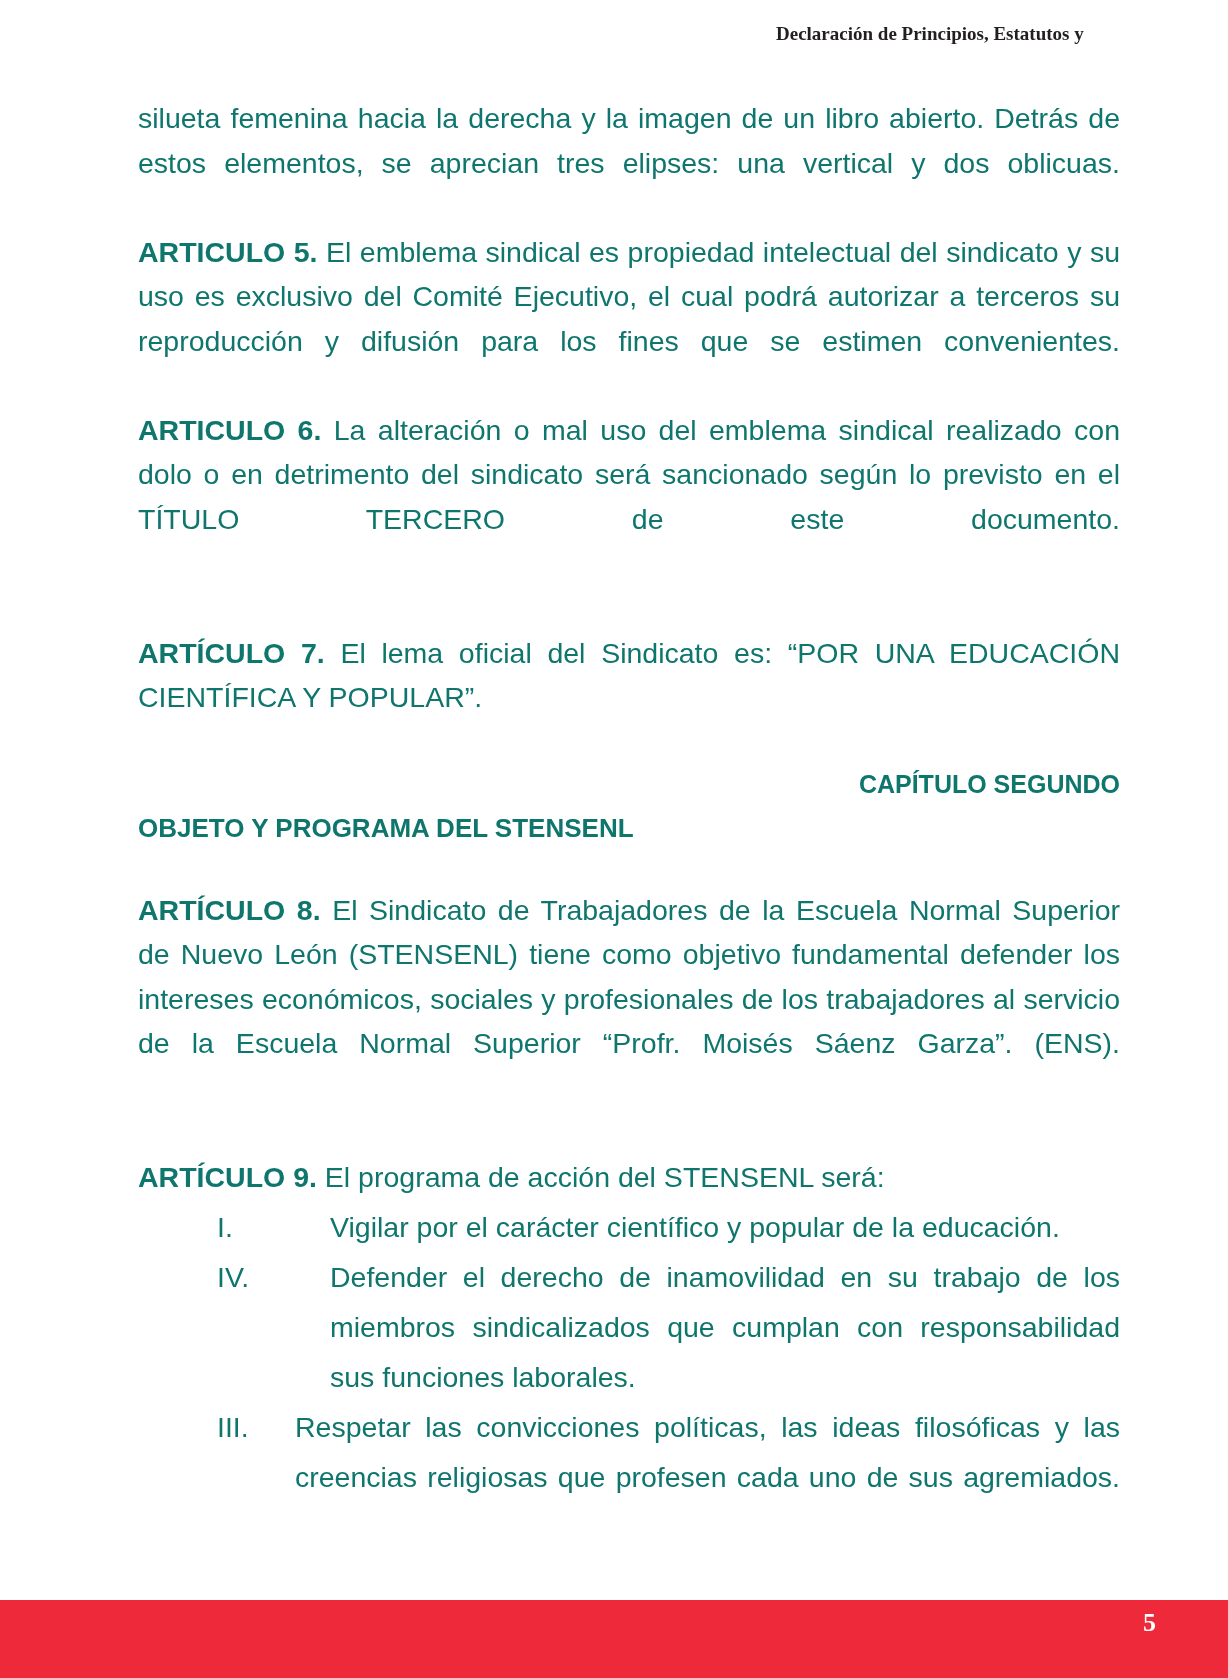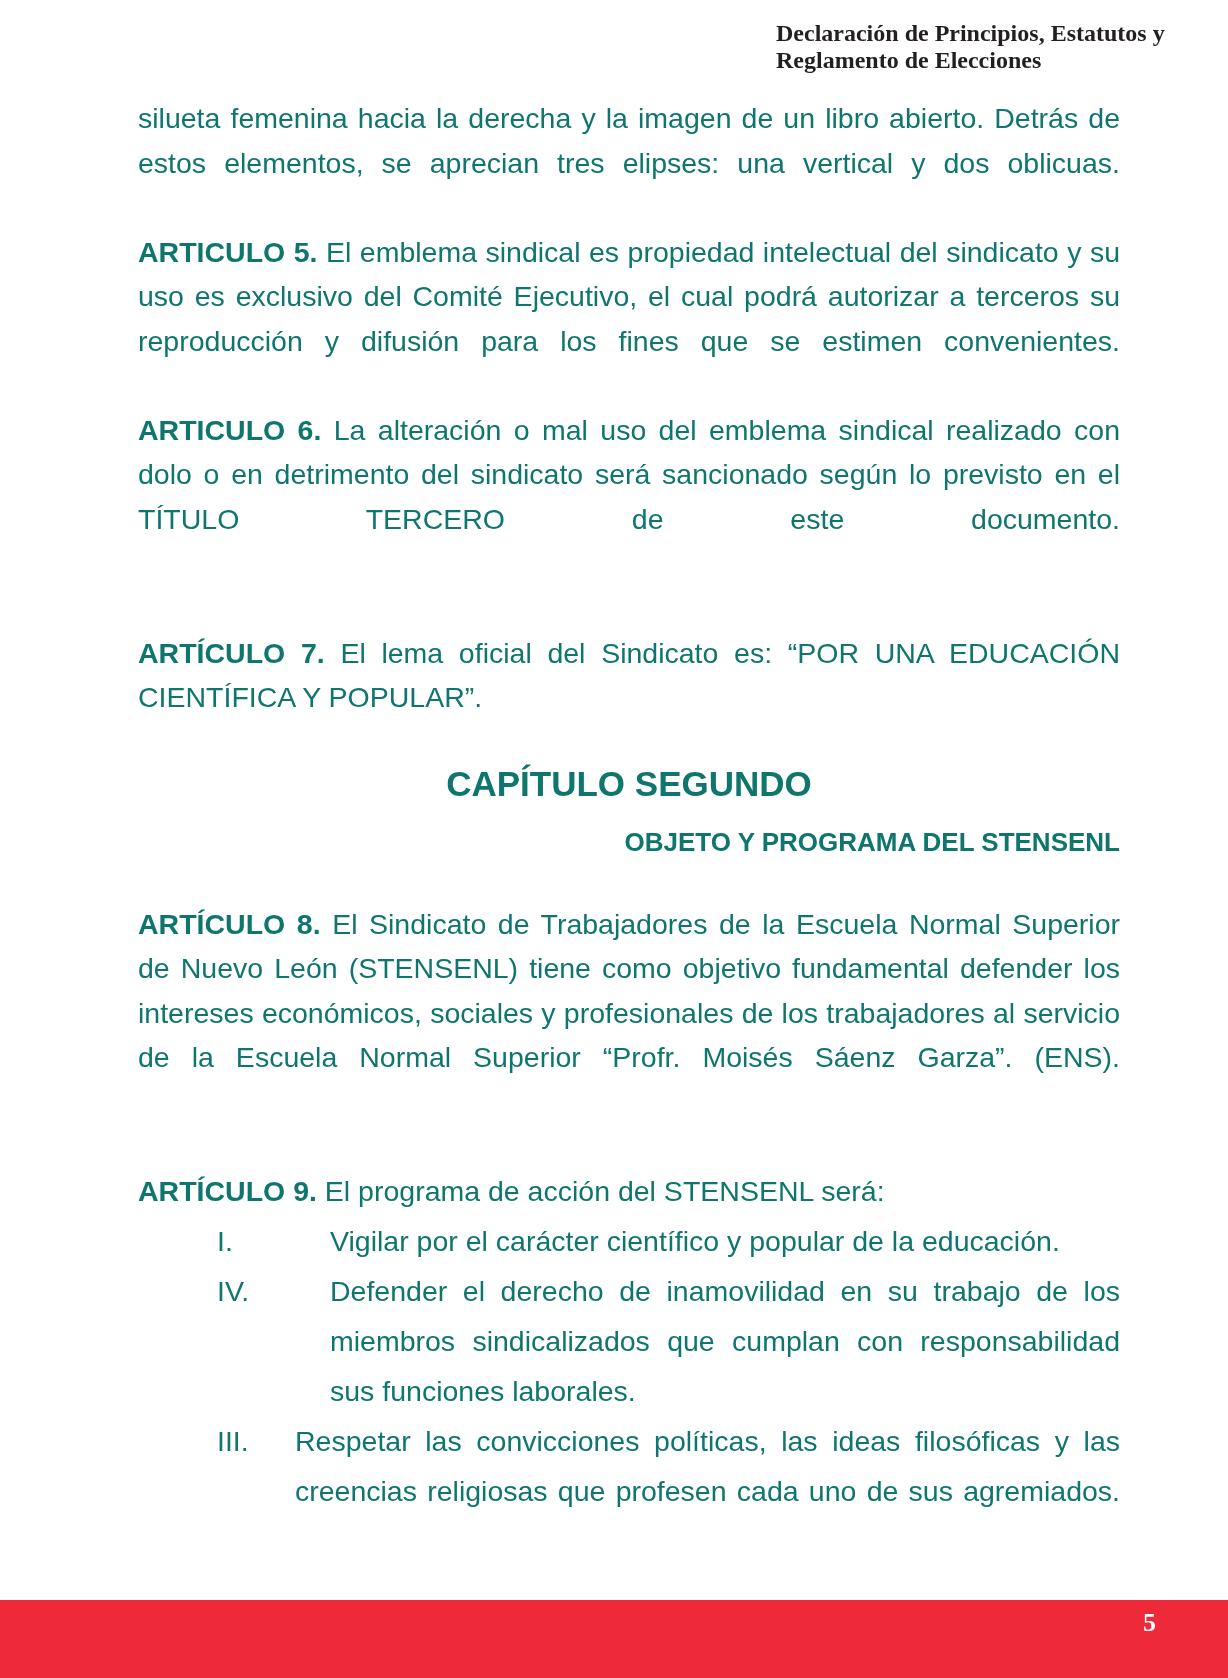--- a/index.html
+++ b/index.html
@@ -1,35 +1,35 @@
 <!DOCTYPE html>
 <html><head>
   <meta charset="utf-8">
   <style>
     html, body { margin: 0; padding: 0; background: #ffffff; }
     body { width: 1228px; height: 1678px; position: relative; overflow: hidden; color: #231f20; }
     .running-header {
       position: absolute; left: 776px; top: 20px; width: 440px;
       font-family: "Liberation Serif", "DejaVu Serif", serif;
-      font-weight: bold; font-size: 24px; line-height: 27px; color: #231f20;
+      font-weight: bold; font-size: 19px; line-height: 27px; color: #231f20;
     }
     .content {
       position: absolute; left: 138px; top: 96px; width: 982px;
       font-family: Liberation Sans, sans-serif;
       font-size: 28.5px; line-height: 44.5px; color: #0f766e;
     }
     .para { margin: 0; text-align: justify; text-align-last: justify; }
     .para.last-left { text-align-last: left; margin-top: 45px; }
     .para-gap { height: 44.5px; }
     .art-label { font-weight: bold; }
     .chapter {
-      text-align: center; font-weight: bold; font-size: 35px; line-height: 44px; margin-top: 6px;
+      text-align: right; font-weight: bold; font-size: 25px; line-height: 44px; margin-top: 6px;
     }
     .chapter-sub {
-      text-align: right; font-weight: bold; font-size: 26px; line-height: 40px; margin-top: 16px;
+      text-align: left; font-weight: bold; font-size: 26px; line-height: 40px; margin-top: 2px;
     }
     .list { margin-top: 2px; }
     .list-item { display: flex; }
     .list-num { width: 157px; flex: 0 0 157px; padding-left: 79px; box-sizing: border-box; }
     .list-text { flex: 1; text-align: justify; text-align-last: justify; line-height: 50px; }
     .list-text.last-left { text-align-last: left; margin-left: 35px; }
     .list-num { line-height: 50px; }
     .footer-bar {
       position: absolute; left: 0; top: 1600px; width: 1228px; height: 78px; background: #ED293A;
     }
@@ -37,21 +37,20 @@
       position: absolute; right: 72px; top: 8px;
       font-family: "Liberation Serif", "DejaVu Serif", serif;
       font-weight: bold; font-size: 26px; color: #ffffff;
     }
   </style>
 </head>
 <body>
 
 <div class="running-header">
   <div>Declaración de Principios, Estatutos y</div>
-  <div>Reglamento de Elecciones</div>
 </div>
 
 <div class="content">
 
   <p class="para">silueta femenina hacia la derecha y la imagen de un libro abierto. Detrás de estos elementos, se aprecian tres elipses: una vertical y dos oblicuas.</p>
   <div class="para-gap"></div>
 
   <p class="para">
     <span class="art-label">ARTICULO 5.</span>
     <span>El emblema sindical es propiedad intelectual del sindicato y su uso es exclusivo del Comité Ejecutivo, el cual podrá autorizar a terceros su reproducción y difusión para los fines que se estimen convenientes.</span>

